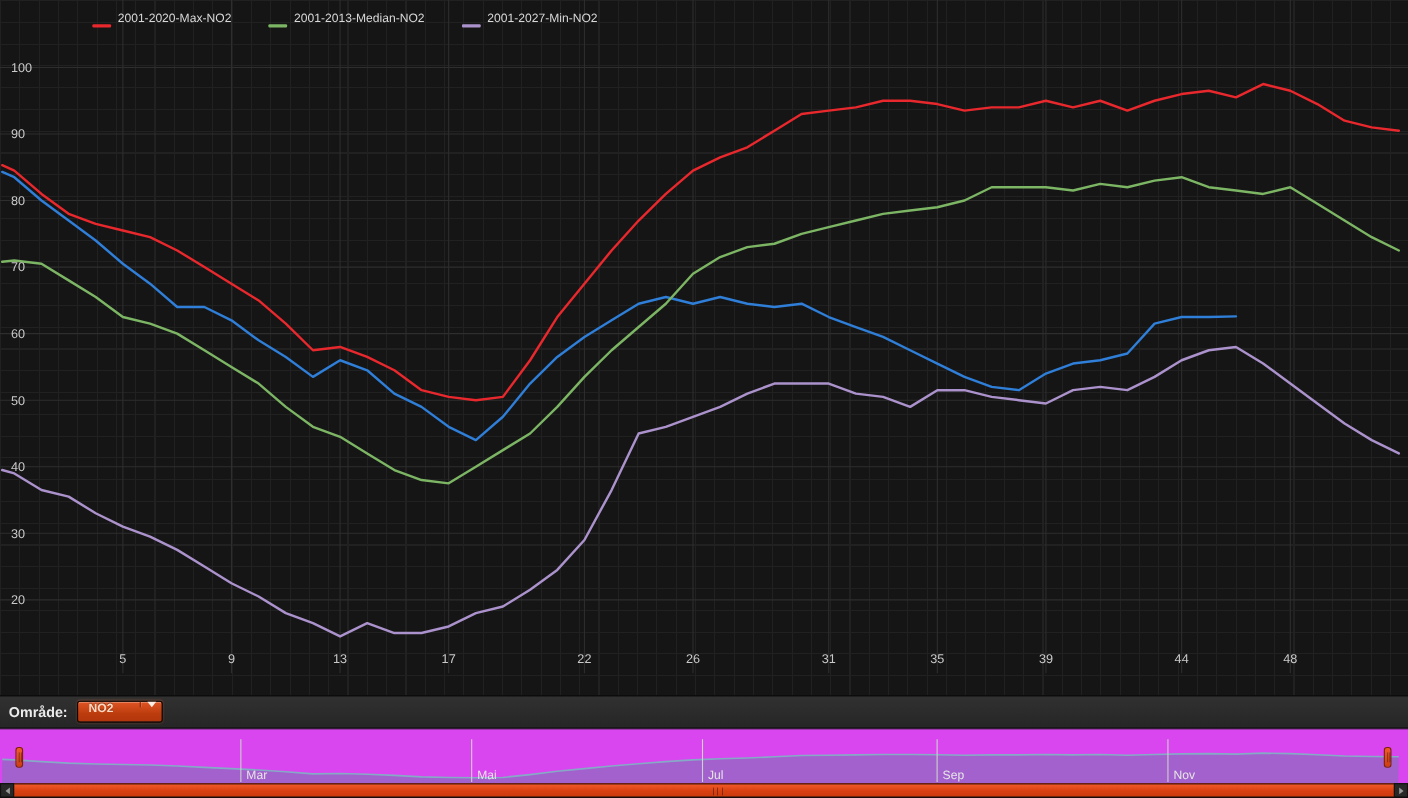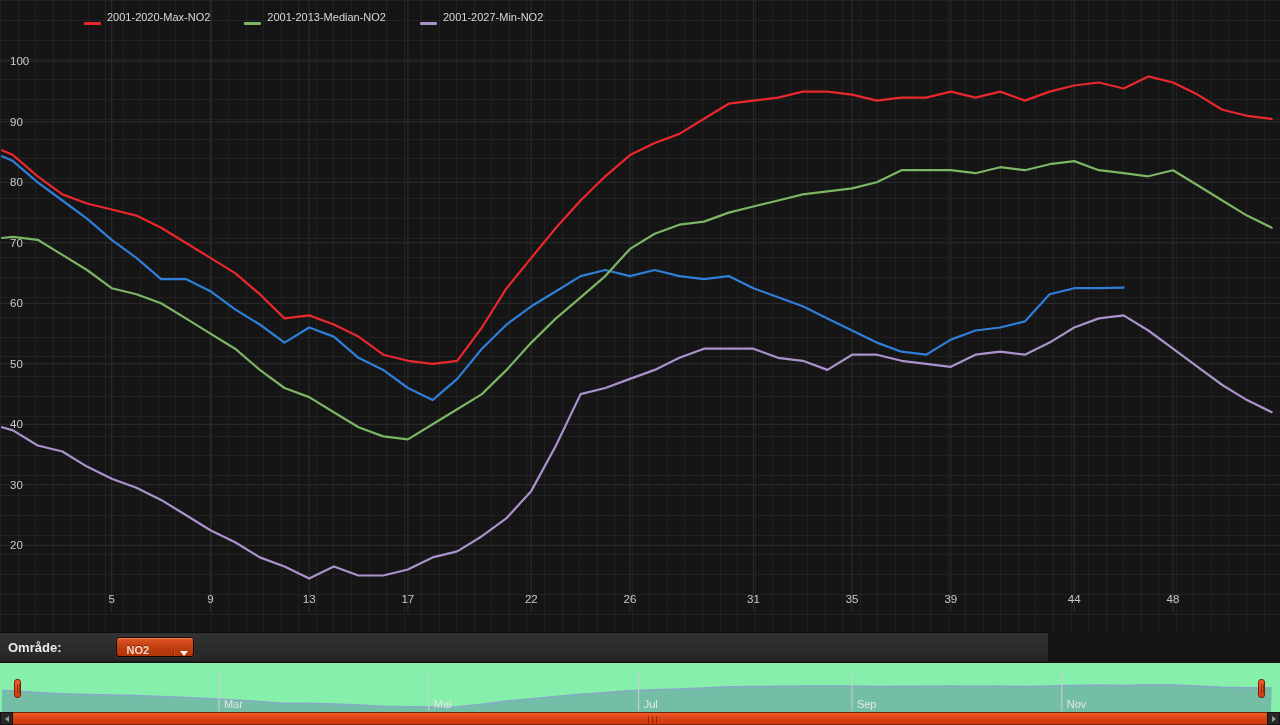--- a/index.html
+++ b/index.html
@@ -15,39 +15,39 @@
       repeating-linear-gradient(to bottom,#212121 0 1px,transparent 1px 19.8px);}
   .chart-area svg{position:absolute;left:0;top:0;}
 
   .legend{position:absolute;left:84px;top:10px;line-height:15px;}
   .legend-row{display:flex;column-gap:34px;}
   .legend-item{display:flex;align-items:flex-end;cursor:pointer;}
   .legend-swatch{width:17px;height:3px;border-radius:1px;margin-right:6px;flex:0 0 auto;}
   .legend-label{font-size:11px;color:#d8d8d8;white-space:nowrap;}
 
   
-  .omrade-bar{position:absolute;left:0;top:632px;width:1048px;height:30px;
+  .omrade-bar{position:absolute;left:0;top:632px;width:1280px;height:30px;
     background:linear-gradient(#313131,#262626);
     border-top:1px solid #0c0c0c;border-bottom:1px solid #191919;
-    display:flex;align-items:center;gap:32px;}
+    display:flex;align-items:center;}
   .omrade-label{color:#ececec;font-size:13px;font-weight:600;margin-left:8px;}
-  .dropdown{margin-left:23px;height:20px;width:78px;border:1px solid #160602;
-    border-radius:3px;display:flex;align-items:flex-end;cursor:pointer;
+  .dropdown{margin-left:9px;height:20px;width:78px;border:1px solid #160602;
+    border-radius:3px;display:flex;align-items:flex-start;cursor:pointer;
     background:linear-gradient(#e05524,#bc3c0e 60%,#b2350b);
     box-shadow:inset 0 1px 0 rgba(255,255,255,.28),0 0 2px rgba(255,120,60,.35);}
   .dropdown-value{flex:1;display:flex;align-items:center;padding-left:9px;
     font-size:11px;font-weight:bold;color:#ffd9c2;text-shadow:0 -1px 0 rgba(0,0,0,.4);}
   .dropdown-arrow-box{width:20px;display:flex;align-items:center;justify-content:center;
     border-left:1px solid #8c2a0a;box-shadow:inset 1px 0 0 rgba(255,255,255,.15);}
   .caret-down{width:0;height:0;border-left:4px solid transparent;
     border-right:4px solid transparent;border-top:5px solid #ffeee4;}
 
   
   .navigator{position:absolute;left:0;top:662px;width:1280px;height:56px;
-    background:#86efac;border-top:1px solid #141414;}
+    background:#d946ef;border-top:1px solid #141414;}
   .navigator svg{position:absolute;left:0;top:0;}
   .nav-handle{position:absolute;top:16px;width:7px;height:19px;border-radius:3px;
     border:1px solid #7e2006;cursor:ew-resize;
     background:linear-gradient(#f05c2b,#cf3d0f);}
   .nav-handle::after{content:"";position:absolute;left:2px;top:4px;width:1px;height:9px;
     background:rgba(0,0,0,.35);box-shadow:2px 0 0 rgba(0,0,0,.35);}
   .nav-handle.left{left:14px;}
   .nav-handle.right{left:1258px;}
 
   

